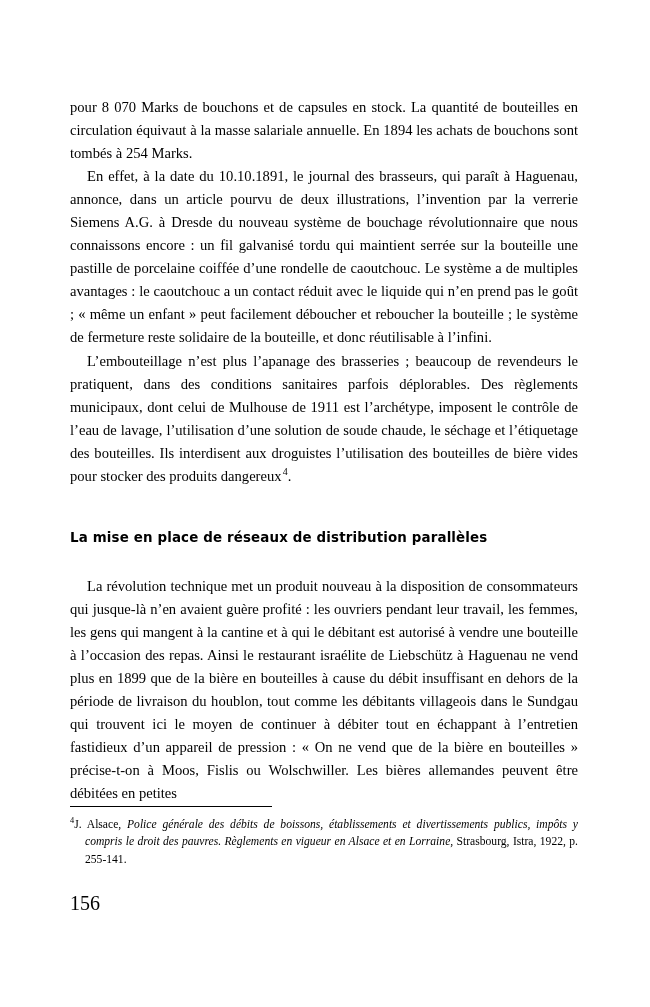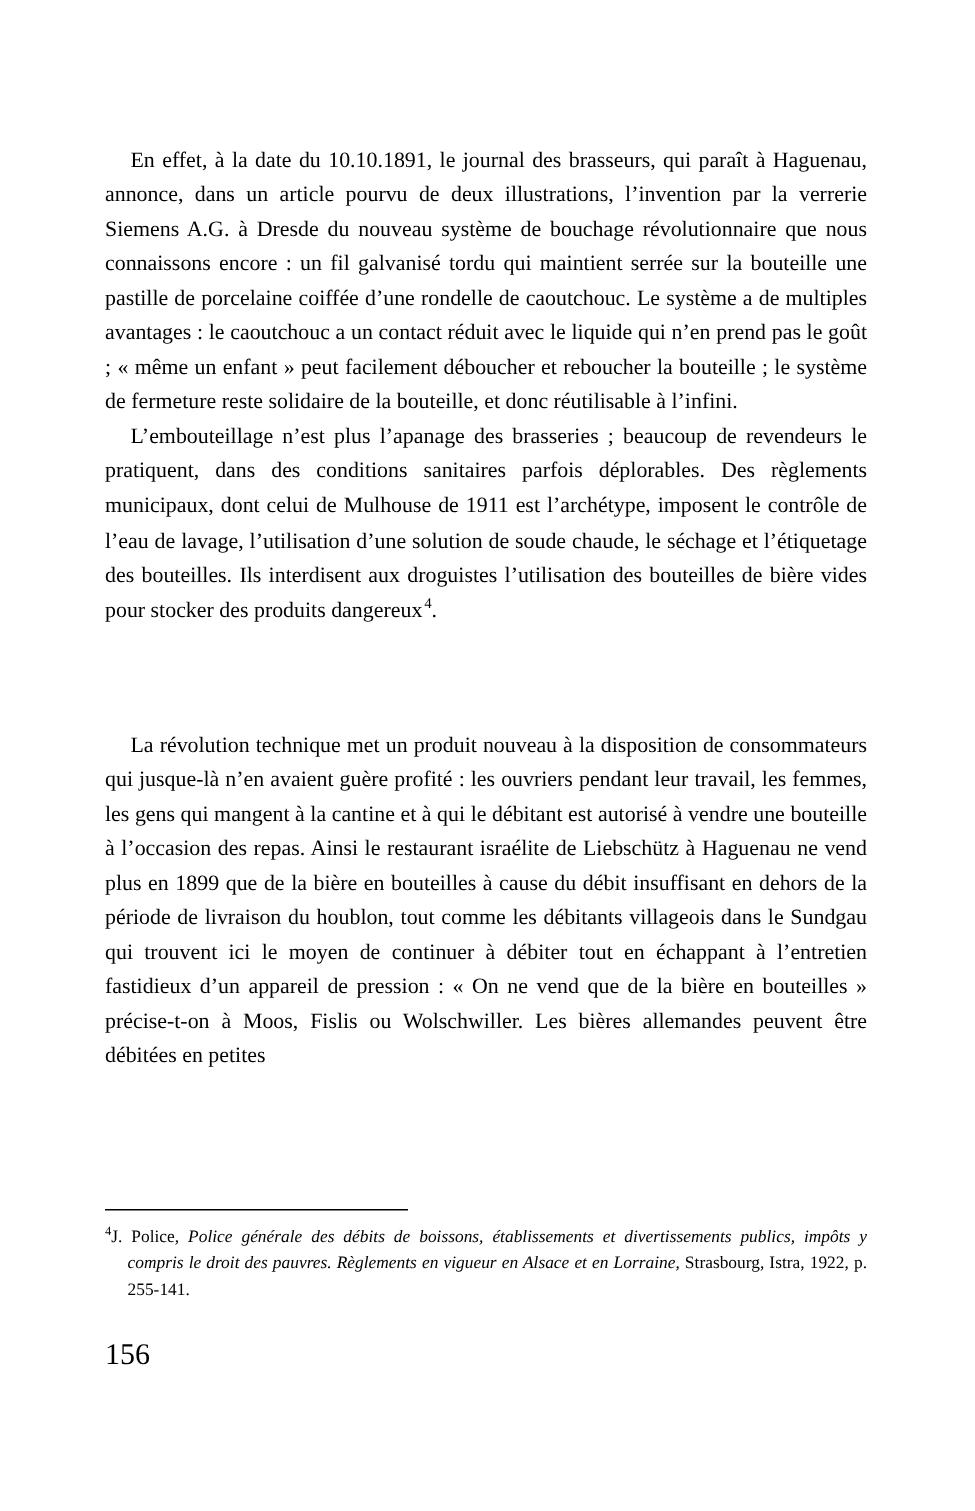--- a/index.html
+++ b/index.html
@@ -97,34 +97,36 @@
     line-height: 20px;
   }
 </style>
 </head>
 <body>
 
 <div class="page">
 
   <div class="text-block">
 
+    <p class="body-par">pour 8 070 Marks de bouchons et de capsules en stock. La quantité de bouteilles en circulation équivaut à la masse salariale annuelle. En 1894 les achats de bouchons sont tombés à 254 Marks.</p>
 
     <p class="body-par indented">En effet, à la date du 10.10.1891, le journal des brasseurs, qui paraît à Haguenau, annonce, dans un article pourvu de deux illustrations, l’invention par la verrerie Siemens A.G. à Dresde du nouveau système de bouchage révolutionnaire que nous connaissons encore : un fil galvanisé tordu qui maintient serrée sur la bouteille une pastille de porcelaine coiffée d’une rondelle de caoutchouc. Le système a de multiples avantages : le caoutchouc a un contact réduit avec le liquide qui n’en prend pas le goût ; « même un enfant » peut facilement déboucher et reboucher la bouteille ; le système de fermeture reste solidaire de la bouteille, et donc réutilisable à l’infini.</p>
 
     <p class="body-par indented"><span>L’embouteillage n’est plus l’apanage des brasseries ; beaucoup de revendeurs le pratiquent, dans des conditions sanitaires parfois déplorables. Des règlements municipaux, dont celui de Mulhouse de 1911 est l’archétype, imposent le contrôle de l’eau de lavage, l’utilisation d’une solution de soude chaude, le séchage et l’étiquetage des bouteilles. Ils interdisent aux droguistes l’utilisation des bouteilles de bière vides pour stocker des produits dangereux</span><sup class="fn-ref">4</sup><span>.</span></p>
 
     <div class="gap-before-heading"></div>
 
+    <h2 class="section-heading">La mise en place de réseaux de distribution parallèles</h2>
 
     <div class="gap-after-heading"></div>
 
     <p class="body-par indented">La révolution technique met un produit nouveau à la disposition de consommateurs qui jusque-là n’en avaient guère profité : les ouvriers pendant leur travail, les femmes, les gens qui mangent à la cantine et à qui le débitant est autorisé à vendre une bouteille à l’occasion des repas. Ainsi le restaurant israélite de Liebschütz à Haguenau ne vend plus en 1899 que de la bière en bouteilles à cause du débit insuffisant en dehors de la période de livraison du houblon, tout comme les débitants villageois dans le Sundgau qui trouvent ici le moyen de continuer à débiter tout en échappant à l’entretien fastidieux d’un appareil de pression : « On ne vend que de la bière en bouteilles » précise-t-on à Moos, Fislis ou Wolschwiller. Les bières allemandes peuvent être débitées en petites</p>
 
   </div>
 
   <div class="footnote-area">
     <hr class="footnote-rule">
-    <p class="footnote"><sup class="fn-num">4</sup><span>J. Police, </span><i>Police générale des débits de boissons, établissements et divertissements publics, impôts y compris le droit des pauvres. Règlements en vigueur en Alsace et en Lorraine</i><span>, Strasbourg, Istra, 1922, p. 255-141.</span></p>
+    <p class="footnote"><sup class="fn-num">4</sup><span>J. Alsace, </span><i>Police générale des débits de boissons, établissements et divertissements publics, impôts y compris le droit des pauvres. Règlements en vigueur en Alsace et en Lorraine</i><span>, Strasbourg, Istra, 1922, p. 255-141.</span></p>
   </div>
 
   <div class="page-number">156</div>
 
 </div>
 
 </body></html>

